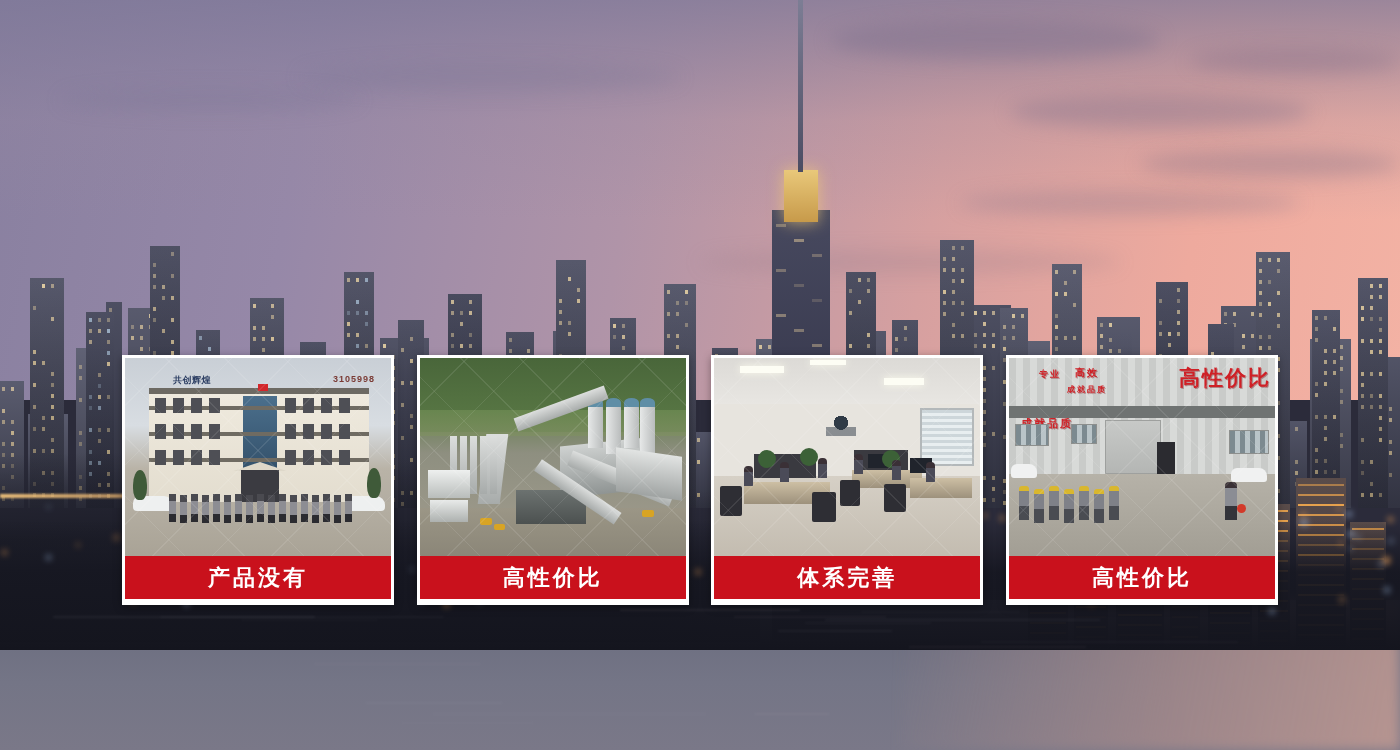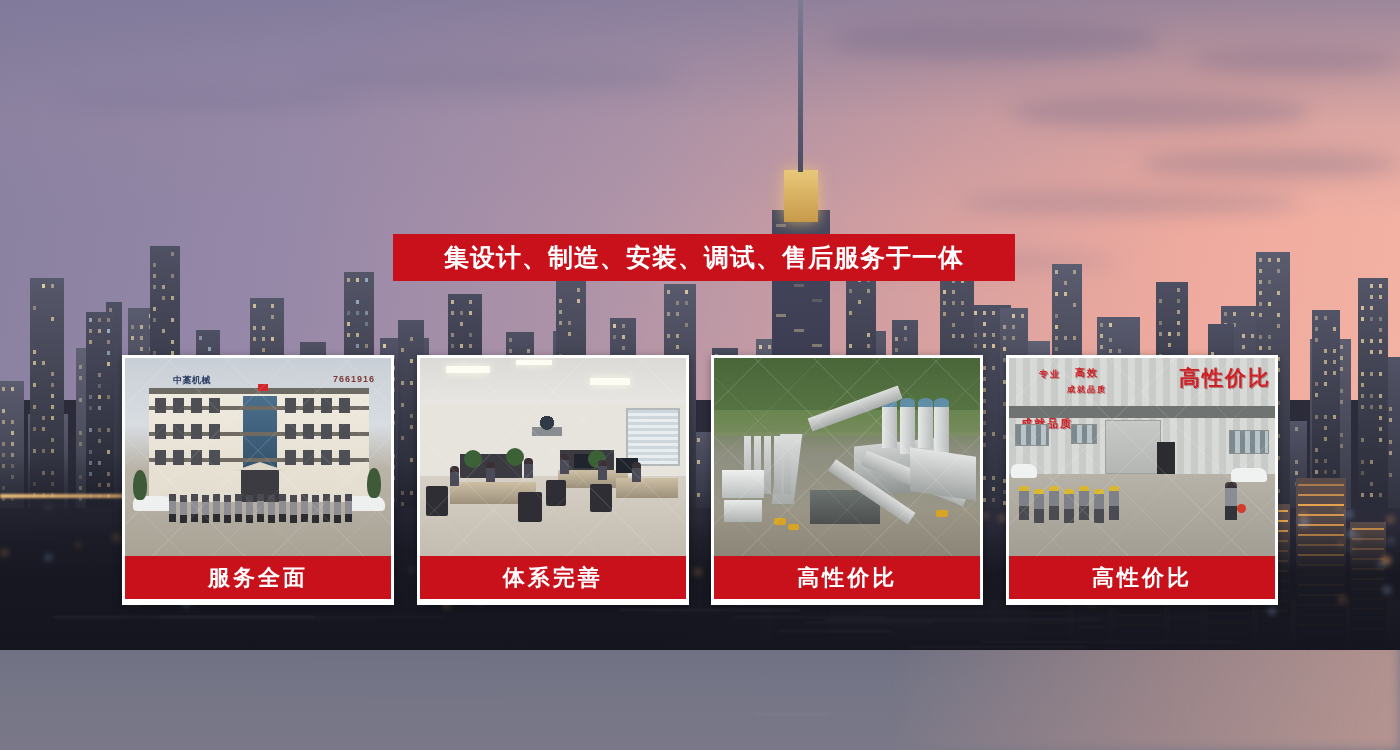--- a/index.html
+++ b/index.html
@@ -1980,32 +1980,29 @@
       <div class="glow" style="left: 336.939px; top: 579.847px; width: 7.37782px; height: 7.37782px; background: rgba(255, 172, 90, 0.9); opacity: 0.83;"></div>
       <div class="glow" style="left: 612.665px; top: 564.615px; width: 2.45823px; height: 2.45823px; background: rgba(255, 172, 90, 0.9); opacity: 0.38;"></div>
       <div class="glow" style="left: 982.244px; top: 513.222px; width: 4.79858px; height: 4.79858px; background: rgba(255, 172, 90, 0.9); opacity: 0.57;"></div>
       <div class="glow" style="left: 592.698px; top: 524.032px; width: 7.1925px; height: 7.1925px; background: rgba(255, 172, 90, 0.9); opacity: 0.47;"></div>
       <div class="glow" style="left: 264.887px; top: 552.981px; width: 2.52848px; height: 2.52848px; background: rgba(255, 172, 90, 0.9); opacity: 0.77;"></div>
       <div class="glow" style="left: 950.86px; top: 537.168px; width: 5.6248px; height: 5.6248px; background: rgba(170, 200, 240, 0.8); opacity: 0.72;"></div>
       <div class="glow" style="left: 809.274px; top: 505.559px; width: 5.56248px; height: 5.56248px; background: rgba(170, 200, 240, 0.8); opacity: 0.63;"></div>
     </div>
 
 
-  <div class="subtitle-bar">
-    <span>集设计、制造、安装、调试、售后服务于一体</span>
-  </div>
 
   <div class="cards">
 
     <div class="card">
       <div class="photo p1">
         <div class="p1-roof"></div>
         <div class="p1-bld"></div>
-        <div class="p1-sign">中藁机械</div>
-        <div class="p1-tel">7661916</div>
+        <div class="p1-sign">共创辉煌</div>
+        <div class="p1-tel">3105998</div>
         <div class="p1-glass"></div>
         <div class="p1-flag"></div>
         <div class="p1-ped"></div>
         <div class="p1-ent"></div>
         <div class="p1-ground"></div>
         <div class="p1-car" style="left:8px;"></div>
         <div class="p1-car" style="right:6px;"></div>
         <div class="p1-tree" style="left:8px;top:112px;"></div>
         <div class="p1-tree" style="right:10px;top:110px;"></div>
         <div id="p1-extra">
@@ -2062,21 +2059,60 @@
             <div class="p1-person" style="left: 165px; top: 137px;"></div>
             <div class="p1-person" style="left: 176px; top: 136px;"></div>
             <div class="p1-person" style="left: 187px; top: 137px;"></div>
             <div class="p1-person" style="left: 198px; top: 136px;"></div>
             <div class="p1-person" style="left: 209px; top: 137px;"></div>
             <div class="p1-person" style="left: 220px; top: 136px;"></div>
           </div>
         <div class="wm"></div>
       </div>
       <div class="cap">
-        <span>服务全面</span>
+        <span>产品没有</span>
+      </div>
+    </div>
+
+    <div class="card">
+      <div class="photo p2">
+        <div class="p2-field"></div>
+        <div class="p2-field2"></div>
+        <div id="p2-extra">
+            <div class="p2-road" style="left: 0px; top: 150px; width: 266px; height: 48px; background: linear-gradient(rgb(155, 150, 134), rgb(139, 134, 120));"></div>
+            <div class="p2-shed" style="left: 140px; top: 84px; width: 86px; height: 52px; transform: skewY(-6deg);"></div>
+            <div class="p2-shed dark" style="left: 96px; top: 132px; width: 70px; height: 34px;"></div>
+            <div class="p2-conv" style="left: 62px; top: 76px; width: 22px; height: 70px; transform: skewX(-7deg);"></div>
+            <div class="p2-silo" style="left: 168px; top: 46px; width: 15px; height: 44px;"></div>
+            <div class="p2-silo" style="left: 186px; top: 46px; width: 15px; height: 50px;"></div>
+            <div class="p2-silo" style="left: 204px; top: 46px; width: 15px; height: 44px;"></div>
+            <div class="p2-silo" style="left: 220px; top: 46px; width: 15px; height: 50px;"></div>
+            <div class="p2-silotop" style="left: 168px; top: 40px; width: 15px; height: 9px;"></div>
+            <div class="p2-silotop" style="left: 186px; top: 40px; width: 15px; height: 9px;"></div>
+            <div class="p2-silotop" style="left: 204px; top: 40px; width: 15px; height: 9px;"></div>
+            <div class="p2-silotop" style="left: 220px; top: 40px; width: 15px; height: 9px;"></div>
+            <div class="p2-conv" style="left: 30px; top: 78px; width: 7px; height: 58px;"></div>
+            <div class="p2-conv" style="left: 40px; top: 78px; width: 7px; height: 58px;"></div>
+            <div class="p2-conv" style="left: 50px; top: 78px; width: 7px; height: 58px;"></div>
+            <div class="p2-conv" style="left: 60px; top: 78px; width: 7px; height: 58px;"></div>
+            <div class="p2-conv" style="left: 70px; top: 78px; width: 7px; height: 58px;"></div>
+            <div class="p2-conv" style="left: 96px; top: 60px; width: 96px; height: 14px; transform: rotate(-20deg); transform-origin: left center;"></div>
+            <div class="p2-conv" style="left: 150px; top: 92px; width: 110px; height: 16px; transform: rotate(22deg); transform-origin: left center;"></div>
+            <div class="p2-conv" style="left: 118px; top: 100px; width: 96px; height: 14px; transform: rotate(34deg); transform-origin: left center;"></div>
+            <div class="p2-shed" style="left: 8px; top: 112px; width: 42px; height: 28px; background: linear-gradient(rgb(238, 240, 239), rgb(185, 189, 187));"></div>
+            <div class="p2-shed" style="left: 10px; top: 142px; width: 38px; height: 22px; background: linear-gradient(rgb(232, 234, 233), rgb(173, 177, 175));"></div>
+            <div class="p2-yellow" style="left: 60px; top: 160px; width: 12px; height: 7px; border-radius: 2px;"></div>
+            <div class="p2-yellow" style="left: 74px; top: 166px; width: 11px; height: 6px; border-radius: 2px;"></div>
+            <div class="p2-yellow" style="left: 222px; top: 152px; width: 12px; height: 7px; border-radius: 2px;"></div>
+            <div class="p2-shed" style="left: 196px; top: 94px; width: 66px; height: 44px; background: linear-gradient(rgb(226, 228, 227), rgb(159, 163, 162)); transform: skewY(8deg);"></div>
+          </div>
+        <div class="wm"></div>
+      </div>
+      <div class="cap">
+        <span>高性价比</span>
       </div>
     </div>
 
     <div class="card">
       <div class="photo p3">
         <div class="p3-ceil"></div>
         <div class="p3-light" style="left:26px;top:8px;width:44px;height:7px;"></div>
         <div class="p3-light" style="left:170px;top:20px;width:40px;height:7px;"></div>
         <div class="p3-light" style="left:96px;top:2px;width:36px;height:5px;"></div>
         <div class="p3-wall"></div>
@@ -2106,59 +2142,20 @@
             <div class="p3-person" style="left: 212px; top: 104px;"></div>
           </div>
         <div class="wm"></div>
       </div>
       <div class="cap">
         <span>体系完善</span>
       </div>
     </div>
 
     <div class="card">
-      <div class="photo p2">
-        <div class="p2-field"></div>
-        <div class="p2-field2"></div>
-        <div id="p2-extra">
-            <div class="p2-road" style="left: 0px; top: 150px; width: 266px; height: 48px; background: linear-gradient(rgb(155, 150, 134), rgb(139, 134, 120));"></div>
-            <div class="p2-shed" style="left: 140px; top: 84px; width: 86px; height: 52px; transform: skewY(-6deg);"></div>
-            <div class="p2-shed dark" style="left: 96px; top: 132px; width: 70px; height: 34px;"></div>
-            <div class="p2-conv" style="left: 62px; top: 76px; width: 22px; height: 70px; transform: skewX(-7deg);"></div>
-            <div class="p2-silo" style="left: 168px; top: 46px; width: 15px; height: 44px;"></div>
-            <div class="p2-silo" style="left: 186px; top: 46px; width: 15px; height: 50px;"></div>
-            <div class="p2-silo" style="left: 204px; top: 46px; width: 15px; height: 44px;"></div>
-            <div class="p2-silo" style="left: 220px; top: 46px; width: 15px; height: 50px;"></div>
-            <div class="p2-silotop" style="left: 168px; top: 40px; width: 15px; height: 9px;"></div>
-            <div class="p2-silotop" style="left: 186px; top: 40px; width: 15px; height: 9px;"></div>
-            <div class="p2-silotop" style="left: 204px; top: 40px; width: 15px; height: 9px;"></div>
-            <div class="p2-silotop" style="left: 220px; top: 40px; width: 15px; height: 9px;"></div>
-            <div class="p2-conv" style="left: 30px; top: 78px; width: 7px; height: 58px;"></div>
-            <div class="p2-conv" style="left: 40px; top: 78px; width: 7px; height: 58px;"></div>
-            <div class="p2-conv" style="left: 50px; top: 78px; width: 7px; height: 58px;"></div>
-            <div class="p2-conv" style="left: 60px; top: 78px; width: 7px; height: 58px;"></div>
-            <div class="p2-conv" style="left: 70px; top: 78px; width: 7px; height: 58px;"></div>
-            <div class="p2-conv" style="left: 96px; top: 60px; width: 96px; height: 14px; transform: rotate(-20deg); transform-origin: left center;"></div>
-            <div class="p2-conv" style="left: 150px; top: 92px; width: 110px; height: 16px; transform: rotate(22deg); transform-origin: left center;"></div>
-            <div class="p2-conv" style="left: 118px; top: 100px; width: 96px; height: 14px; transform: rotate(34deg); transform-origin: left center;"></div>
-            <div class="p2-shed" style="left: 8px; top: 112px; width: 42px; height: 28px; background: linear-gradient(rgb(238, 240, 239), rgb(185, 189, 187));"></div>
-            <div class="p2-shed" style="left: 10px; top: 142px; width: 38px; height: 22px; background: linear-gradient(rgb(232, 234, 233), rgb(173, 177, 175));"></div>
-            <div class="p2-yellow" style="left: 60px; top: 160px; width: 12px; height: 7px; border-radius: 2px;"></div>
-            <div class="p2-yellow" style="left: 74px; top: 166px; width: 11px; height: 6px; border-radius: 2px;"></div>
-            <div class="p2-yellow" style="left: 222px; top: 152px; width: 12px; height: 7px; border-radius: 2px;"></div>
-            <div class="p2-shed" style="left: 196px; top: 94px; width: 66px; height: 44px; background: linear-gradient(rgb(226, 228, 227), rgb(159, 163, 162)); transform: skewY(8deg);"></div>
-          </div>
-        <div class="wm"></div>
-      </div>
-      <div class="cap">
-        <span>高性价比</span>
-      </div>
-    </div>
-
-    <div class="card">
       <div class="photo p4">
         <div class="p4-wall"></div>
         <div class="p4-redtxt" style="right:4px;font-size:21px;">高性价比</div>
         <div class="p4-redtxt" style="left:30px;top:10px;font-size:9px;">专业</div>
         <div class="p4-redtxt" style="left:66px;top:8px;font-size:10px;">高效</div>
         <div class="p4-redtxt" style="left:12px;top:26px;font-size:11px;margin-top:32px;">成就品质</div>
         <div class="p4-redtxt" style="left:58px;top:26px;font-size:8px;">成就品质</div>
         <div class="p4-band"></div>
         <div class="p4-door"></div>
         <div class="p4-door2"></div>

